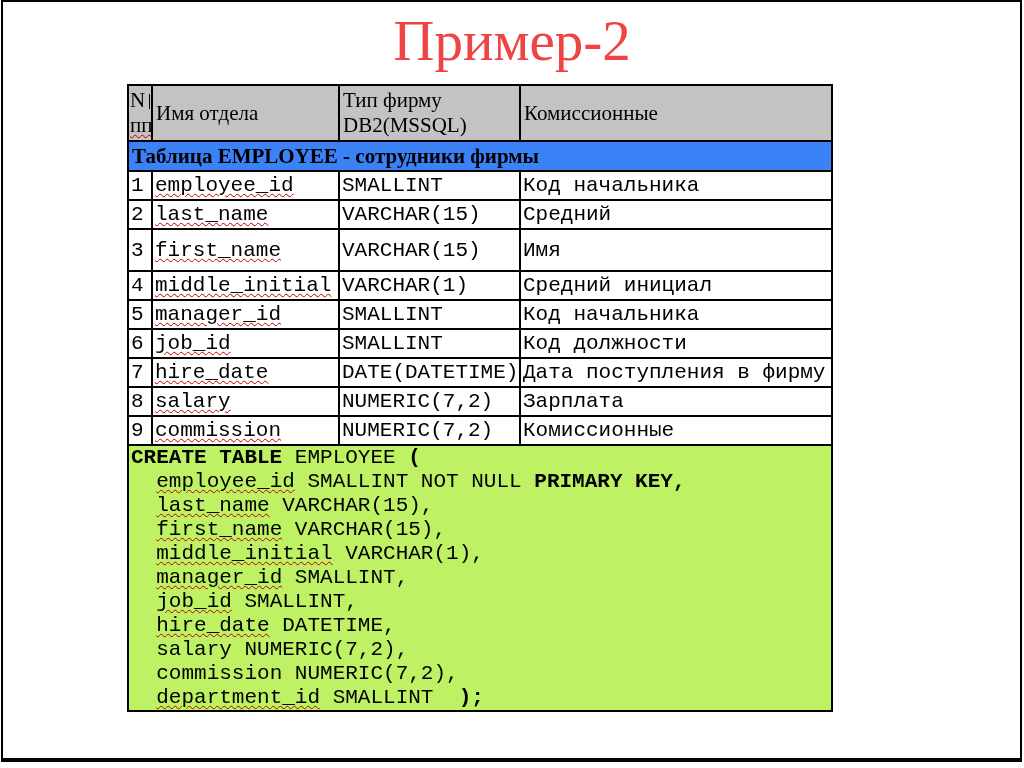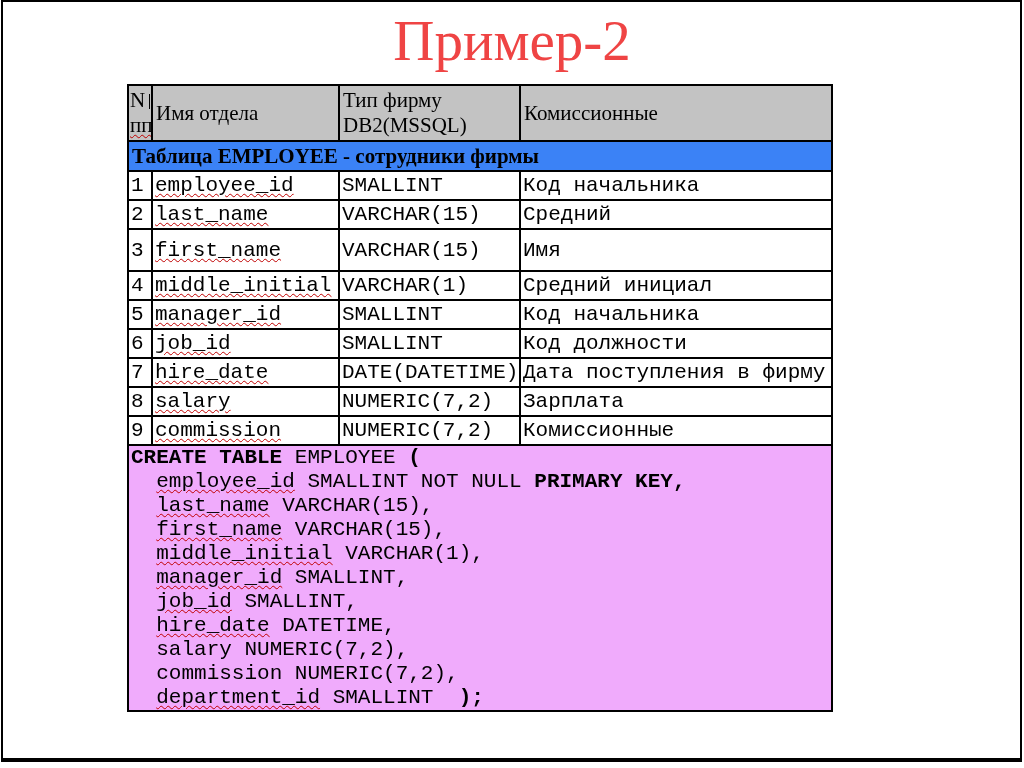--- a/index.html
+++ b/index.html
@@ -46,21 +46,21 @@
     display:inline-block;width:1px;height:15px;background:#000;
     margin-left:4px;vertical-align:-2px;
   }
   .wv{
     text-decoration-line:underline;
     text-decoration-style:wavy;
     text-decoration-color:#c00000;
     text-decoration-thickness:1px;
     text-underline-offset:2px;
   }
-  td.sql-cell{padding:2px 0 2px 3px;vertical-align:top;background:#f0abfc;}
+  td.sql-cell{padding:2px 0 2px 3px;vertical-align:top;background:#bef264;}
   .sql-line{
     font-family:"Liberation Mono","DejaVu Sans Mono",monospace;
     font-size:21px;line-height:24px;white-space:pre;
   }
   .b{font-weight:bold;}
 </style>
 </head>
 <body>
 
 <div class="frame"></div>

